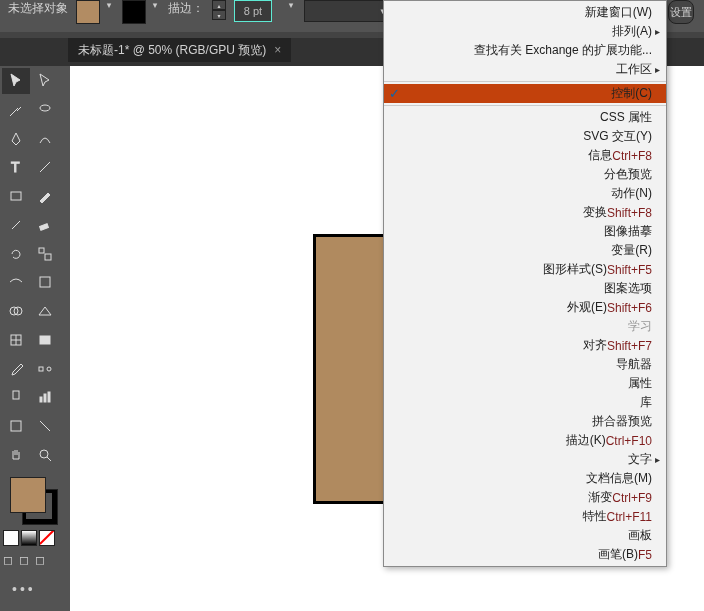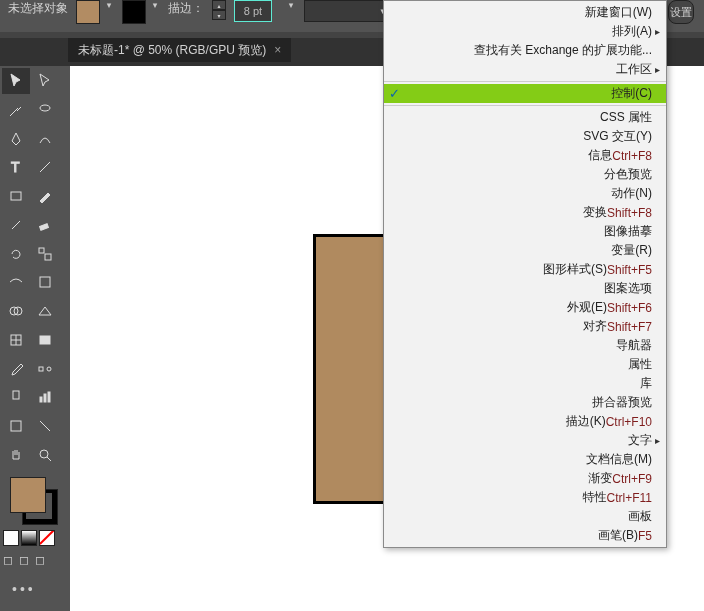--- a/index.html
+++ b/index.html
@@ -31,21 +31,21 @@
 .sm{width:14px;height:14px;margin:1px;border:1px solid #222}
 .dots{width:66px;padding:10px;color:#ccc;letter-spacing:3px;font-size:14px}
 .canvas{flex:1;background:#fff;position:relative}
 .rect{position:absolute;top:168px;left:243px;width:143px;height:264px;background:#b08a5f;border:3px solid #000}
 .menu{position:absolute;top:0;left:383px;width:282px;background:#f2f2f2;color:#222;border:1px solid #8a8a8a;box-shadow:2px 2px 6px rgba(0,0,0,.3);padding:2px 0}
 .menu-item{display:flex;justify-content:flex-end;align-items:center;padding:1px 14px 1px 24px;font-size:12px;min-height:16px;position:relative}
 .menu-item .lbl2{white-space:nowrap}
 .menu-item .sc{color:#7f1d1d;font-size:12px}
 .menu-item.dis .lbl2{color:#999}
 .menu-item.checked::before{content:"✓";position:absolute;left:5px;color:#0a64ad;font-size:13px}
-.menu-item.checked{background:#84cc16}
+.menu-item.checked{background:#c2410c}
 .menu-sep{height:1px;background:#ccc;margin:2px 0}
 .sub::after{content:"▸";position:absolute;right:6px;font-size:10px;color:#333}
 </style>
 </head>
 <body>
 
 <div class="topbar">
   <span class="lbl">未选择对象</span>
   <div class="swatch">
       <div class="inner" style="background:#b28c63"></div>
@@ -303,20 +303,23 @@
       <span class="lbl2">图形样式(S)</span>
       <span class="sc">Shift+F5</span>
     </div>
   <div class="menu-item">
       <span class="lbl2">图案选项</span>
     </div>
   <div class="menu-item">
       <span class="lbl2">外观(E)</span>
       <span class="sc">Shift+F6</span>
     </div>
+  <div class="menu-item dis">
+      <span class="lbl2">学习</span>
+    </div>
   <div class="menu-item">
       <span class="lbl2">对齐</span>
       <span class="sc">Shift+F7</span>
     </div>
   <div class="menu-item">
       <span class="lbl2">导航器</span>
     </div>
   <div class="menu-item">
       <span class="lbl2">属性</span>
     </div>

